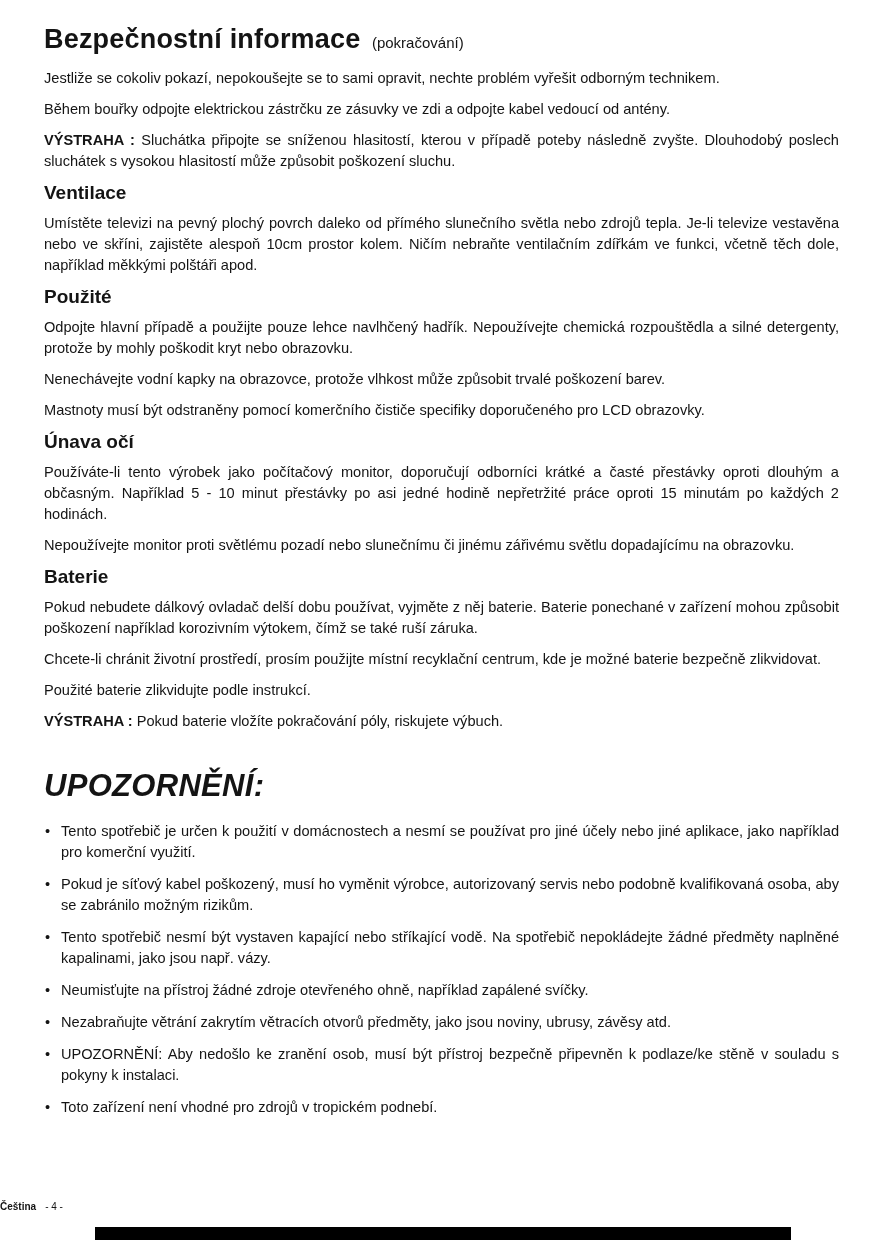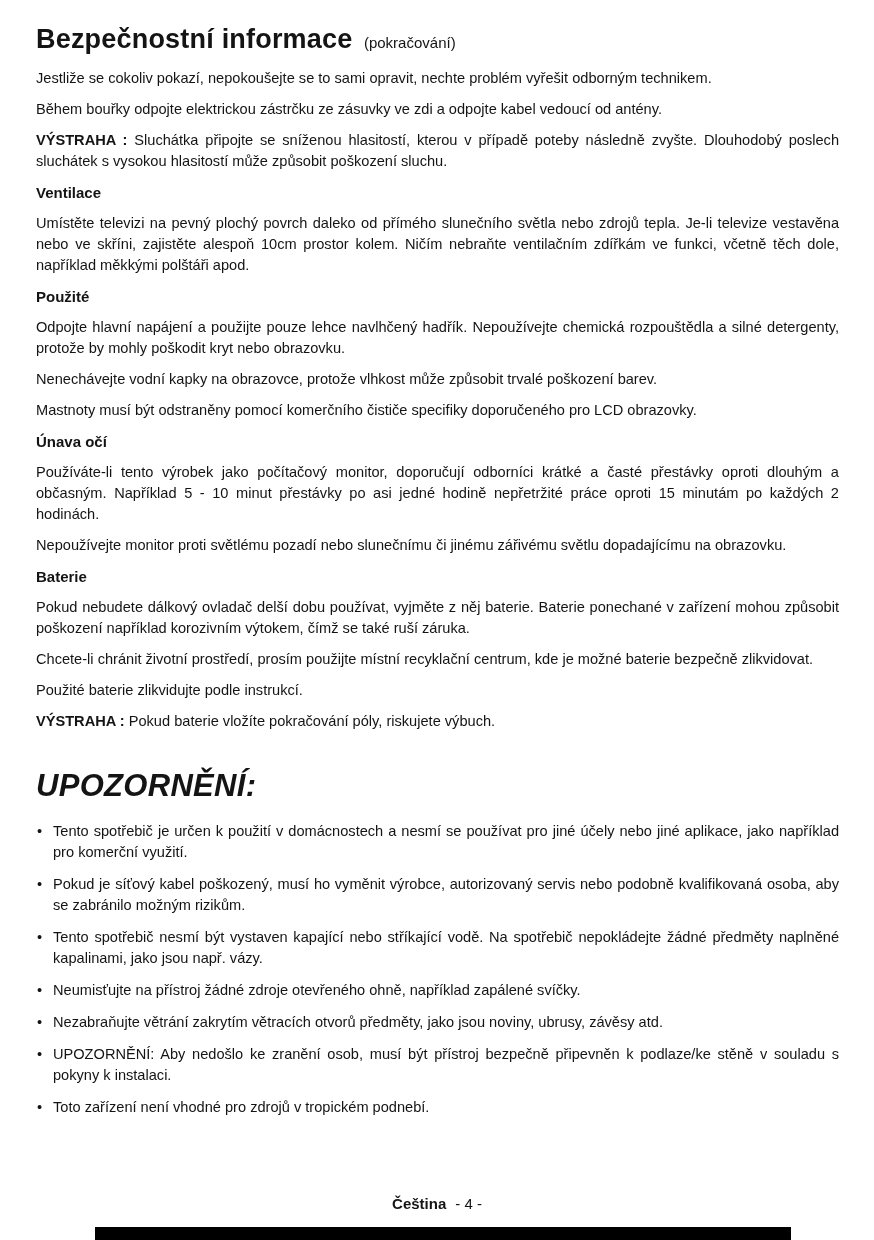--- a/index.html
+++ b/index.html
@@ -3,40 +3,40 @@
 <meta charset="utf-8">
 <style>
   html, body { margin: 0; padding: 0; }
   body {
     width: 874px; height: 1240px;
     background: #ffffff;
     position: relative;
     font-family: "Liberation Sans", "DejaVu Sans", sans-serif;
     color: #141414;
   }
-  .page { position: absolute; inset: 0; background: #fff; overflow: hidden; }
+  .page { position: absolute; inset: 0; background: #fff; overflow: hidden; padding-left: 8px; }
   .content { padding: 24px 35px 0 36px; }
 
   .title-row { margin: 0 0 13px 0; }
   h1.doc-title { display: inline; font-size: 27px; font-weight: bold; letter-spacing: .2px; margin: 0; }
   .title-note { font-size: 15px; margin-left: 7px; }
 
   p.body { font-size: 14.6px; line-height: 21px; margin: 0 0 10px 0; text-align: justify; }
-  h3.sec { font-size: 15px; line-height: 21px; font-weight: bold; margin: 3px 0 10px 0; }
+  h3.sec { font-size: 19px; line-height: 21px; font-weight: bold; margin: 3px 0 10px 0; }
   .wlabel { font-weight: bold; }
 
   h2.notice-heading { font-size: 31px; font-weight: bold; margin: 36px 0 17px 0; letter-spacing: .3px; font-style: italic; }
   ul.notice-list { list-style: none; margin: 0; padding: 0; }
   ul.notice-list li {
     position: relative; font-size: 14.6px; line-height: 21px;
     margin: 0 0 11px 0; padding-left: 17px; text-align: justify;
   }
   ul.notice-list li .bullet { position: absolute; left: 1px; top: 0; }
 
-  .footer { position: absolute; left: 0; right: 0; bottom: 28px; text-align: center; font-size: 15px; }
+  .footer { position: absolute; left: 0; right: 0; bottom: 28px; font-size: 10px; }
   .footer .lang { font-weight: bold; }
   .footer .pagenum { margin-left: 9px; }
 
   .bottom-bar { position: absolute; left: 95px; width: 696px; height: 13px; bottom: 0; background: #000; }
 </style>
 </head>
 <body>
 
 <div class="page">
   <div class="content">
@@ -48,21 +48,21 @@
 
     <p class="body">Jestliže se cokoliv pokazí, nepokoušejte se to sami opravit, nechte problém vyřešit odborným technikem.</p>
     <p class="body">Během bouřky odpojte elektrickou zástrčku ze zásuvky ve zdi a odpojte kabel vedoucí od antény.</p>
 
     <p class="body"><span class="wlabel">VÝSTRAHA :</span> <span>Sluchátka připojte se sníženou hlasitostí, kterou v případě poteby následně zvyšte. Dlouhodobý poslech sluchátek s vysokou hlasitostí může způsobit poškození sluchu.</span></p>
 
     <h3 class="sec">Ventilace</h3>
     <p class="body">Umístěte televizi na pevný plochý povrch daleko od přímého slunečního světla nebo zdrojů tepla. Je-li televize vestavěna nebo ve skříni, zajistěte alespoň 10cm prostor kolem. Ničím nebraňte ventilačním zdířkám ve funkci, včetně těch dole, například měkkými polštáři apod.</p>
 
     <h3 class="sec">Použité</h3>
-    <p class="body">Odpojte hlavní napájení a použijte pouze lehce navlhčený hadřík. Nepoužívejte chemická rozpouštědla a silné detergenty, protože by mohly poškodit kryt nebo obrazovku.</p>
+    <p class="body">Odpojte hlavní případě a použijte pouze lehce navlhčený hadřík. Nepoužívejte chemická rozpouštědla a silné detergenty, protože by mohly poškodit kryt nebo obrazovku.</p>
     <p class="body">Nenechávejte vodní kapky na obrazovce, protože vlhkost může způsobit trvalé poškození barev.</p>
     <p class="body">Mastnoty musí být odstraněny pomocí komerčního čističe specifiky doporučeného pro LCD obrazovky.</p>
 
     <h3 class="sec">Únava očí</h3>
     <p class="body">Používáte-li tento výrobek jako počítačový monitor, doporučují odborníci krátké a časté přestávky oproti dlouhým a občasným. Například 5 - 10 minut přestávky po asi jedné hodině nepřetržité práce oproti 15 minutám po každých 2 hodinách.</p>
     <p class="body">Nepoužívejte monitor proti světlému pozadí nebo slunečnímu či jinému zářivému světlu dopadajícímu na obrazovku.</p>
 
     <h3 class="sec">Baterie</h3>
     <p class="body">Pokud nebudete dálkový ovladač delší dobu používat, vyjměte z něj baterie. Baterie ponechané v zařízení mohou způsobit poškození například korozivním výtokem, čímž se také ruší záruka.</p>
     <p class="body">Chcete-li chránit životní prostředí, prosím použijte místní recyklační centrum, kde je možné baterie bezpečně zlikvidovat.</p>

